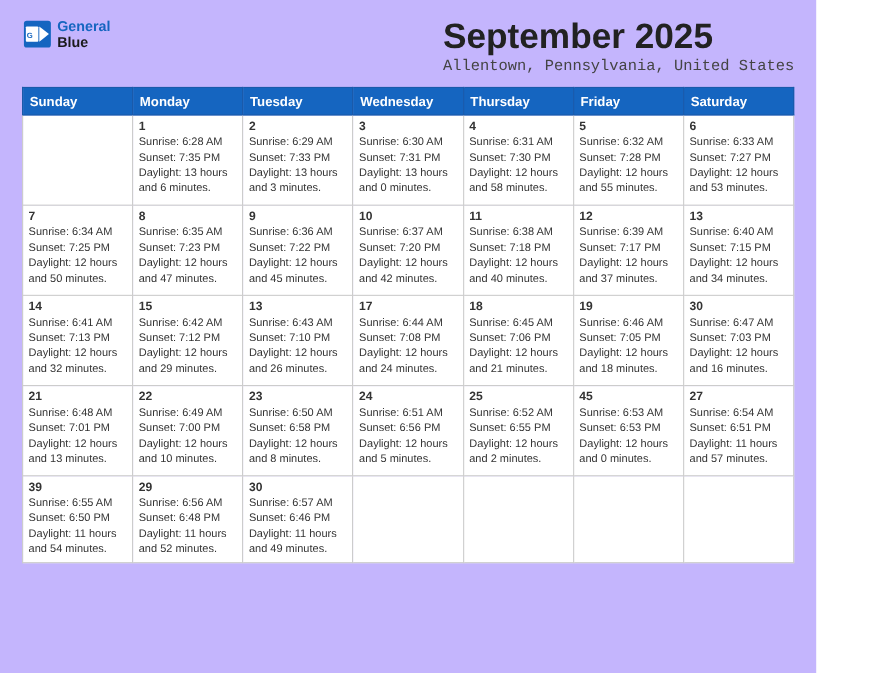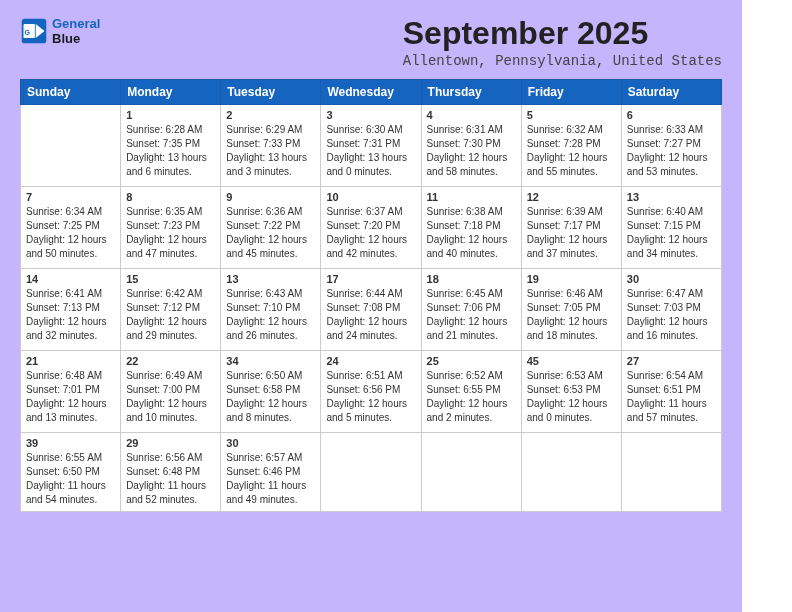--- a/index.html
+++ b/index.html
@@ -215,21 +215,21 @@
         <tr>
           <td>
             <span class="day-number">21</span>
             <div class="cell-content">Sunrise: 6:48 AM<br>Sunset: 7:01 PM<br>Daylight: 12 hours and 13 minutes.</div>
           </td>
           <td>
             <span class="day-number">22</span>
             <div class="cell-content">Sunrise: 6:49 AM<br>Sunset: 7:00 PM<br>Daylight: 12 hours and 10 minutes.</div>
           </td>
           <td>
-            <span class="day-number">34</span>
+            <span class="day-number">23</span>
             <div class="cell-content">Sunrise: 6:50 AM<br>Sunset: 6:58 PM<br>Daylight: 12 hours and 8 minutes.</div>
           </td>
           <td>
             <span class="day-number">24</span>
             <div class="cell-content">Sunrise: 6:51 AM<br>Sunset: 6:56 PM<br>Daylight: 12 hours and 5 minutes.</div>
           </td>
           <td>
             <span class="day-number">25</span>
             <div class="cell-content">Sunrise: 6:52 AM<br>Sunset: 6:55 PM<br>Daylight: 12 hours and 2 minutes.</div>
           </td>

